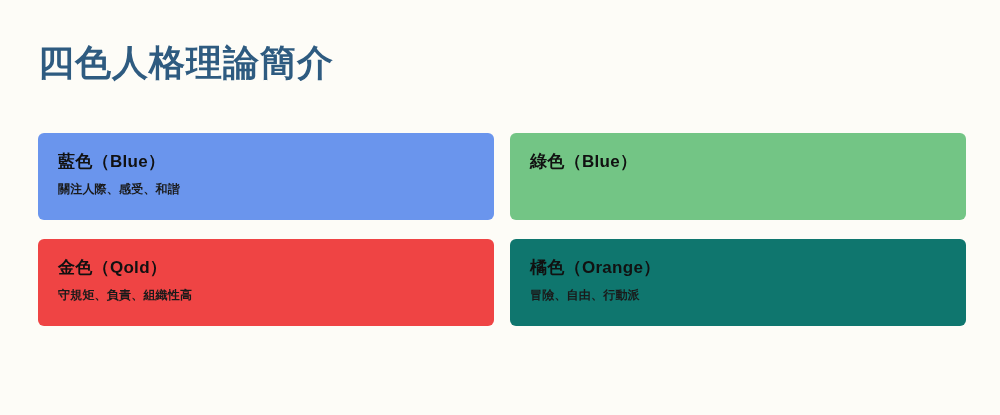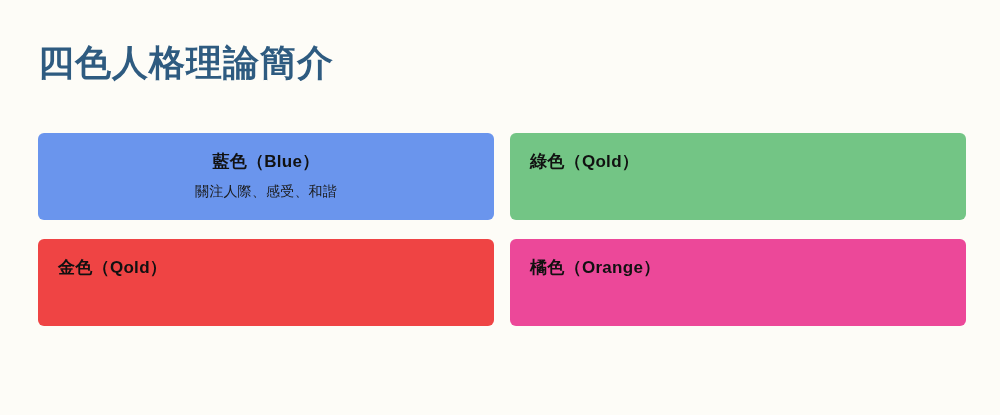--- a/index.html
+++ b/index.html
@@ -52,48 +52,50 @@
     margin: 0;
     font-size: 17px;
     font-weight: 700;
     color: #111111;
     line-height: 1.3;
     letter-spacing: 0.3px;
     white-space: nowrap;
   }
   .card-desc {
     margin: 9px 0 0 0;
-    font-size: 14px;
-    font-weight: 400;
+    font-size: 12px;
+    font-weight: 700;
     color: #1a1a1a;
     line-height: 1.3;
     letter-spacing: 0.2px;
     white-space: nowrap;
   }
 </style>
 </head>
 <body style="background: rgb(253, 252, 247);">
 
 <div class="page">
 
   <h1 class="page-title" style="color: rgb(46, 91, 128);">四色人格理論簡介</h1>
 
   <div class="card-grid">
 
-    <div class="card" style="background: rgb(106, 149, 237); text-align: center;">
+    <div class="card" style="background: rgb(106, 149, 237);">
       <p class="card-title">藍色（Blue）</p>
       <p class="card-desc">關注人際、感受、和諧</p>
     </div>
 
     <div class="card" style="background: rgb(115, 197, 133);">
-      <p class="card-title">綠色（Qold）</p>
+      <p class="card-title">綠色（Blue）</p>
     </div>
 
     <div class="card" style="background: #ef4444;">
       <p class="card-title">金色（Qold）</p>
+      <p class="card-desc">守規矩、負責、組織性高</p>
     </div>
 
-    <div class="card" style="background: #ec4899;">
+    <div class="card" style="background: #0f766e;">
       <p class="card-title">橘色（Orange）</p>
+      <p class="card-desc">冒險、自由、行動派</p>
     </div>
 
   </div>
 </div>
 
 </body></html>

